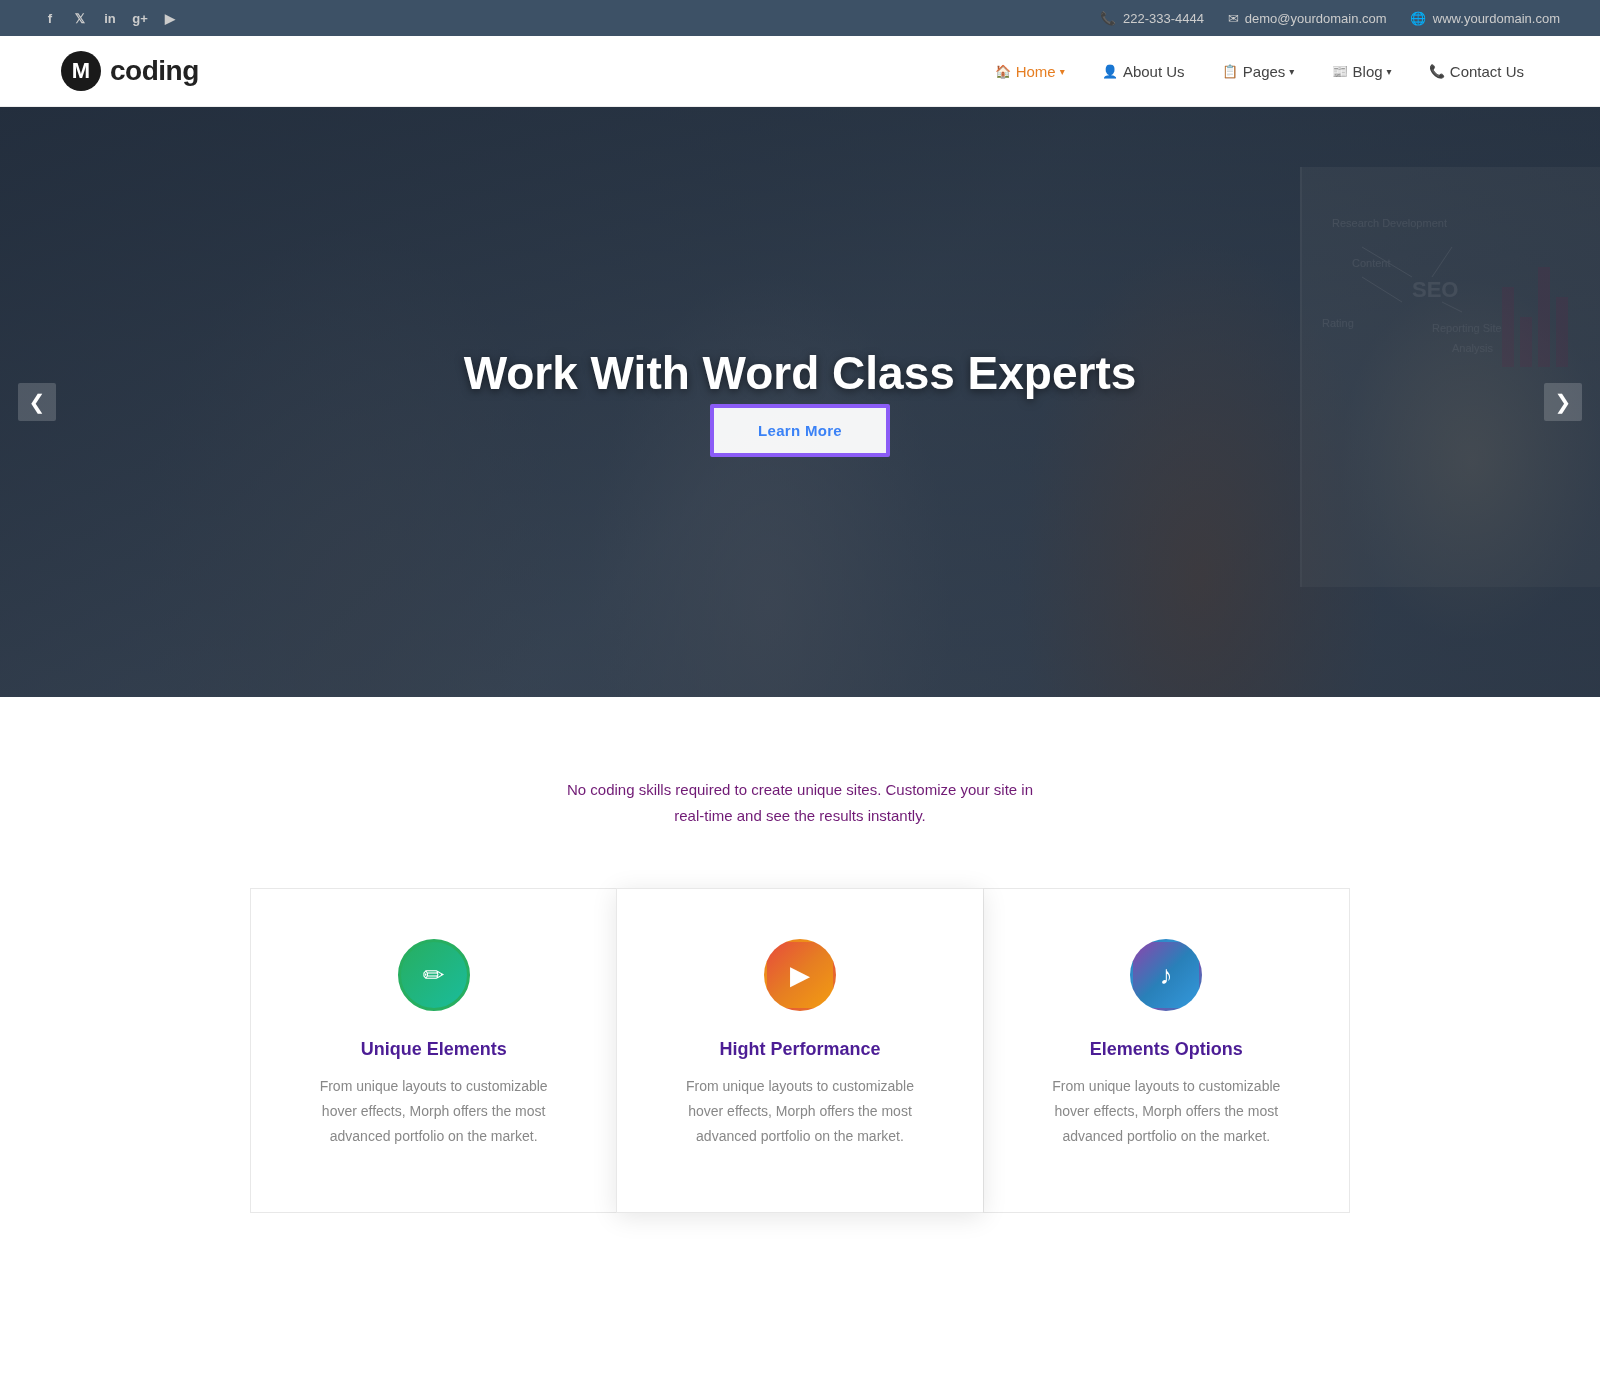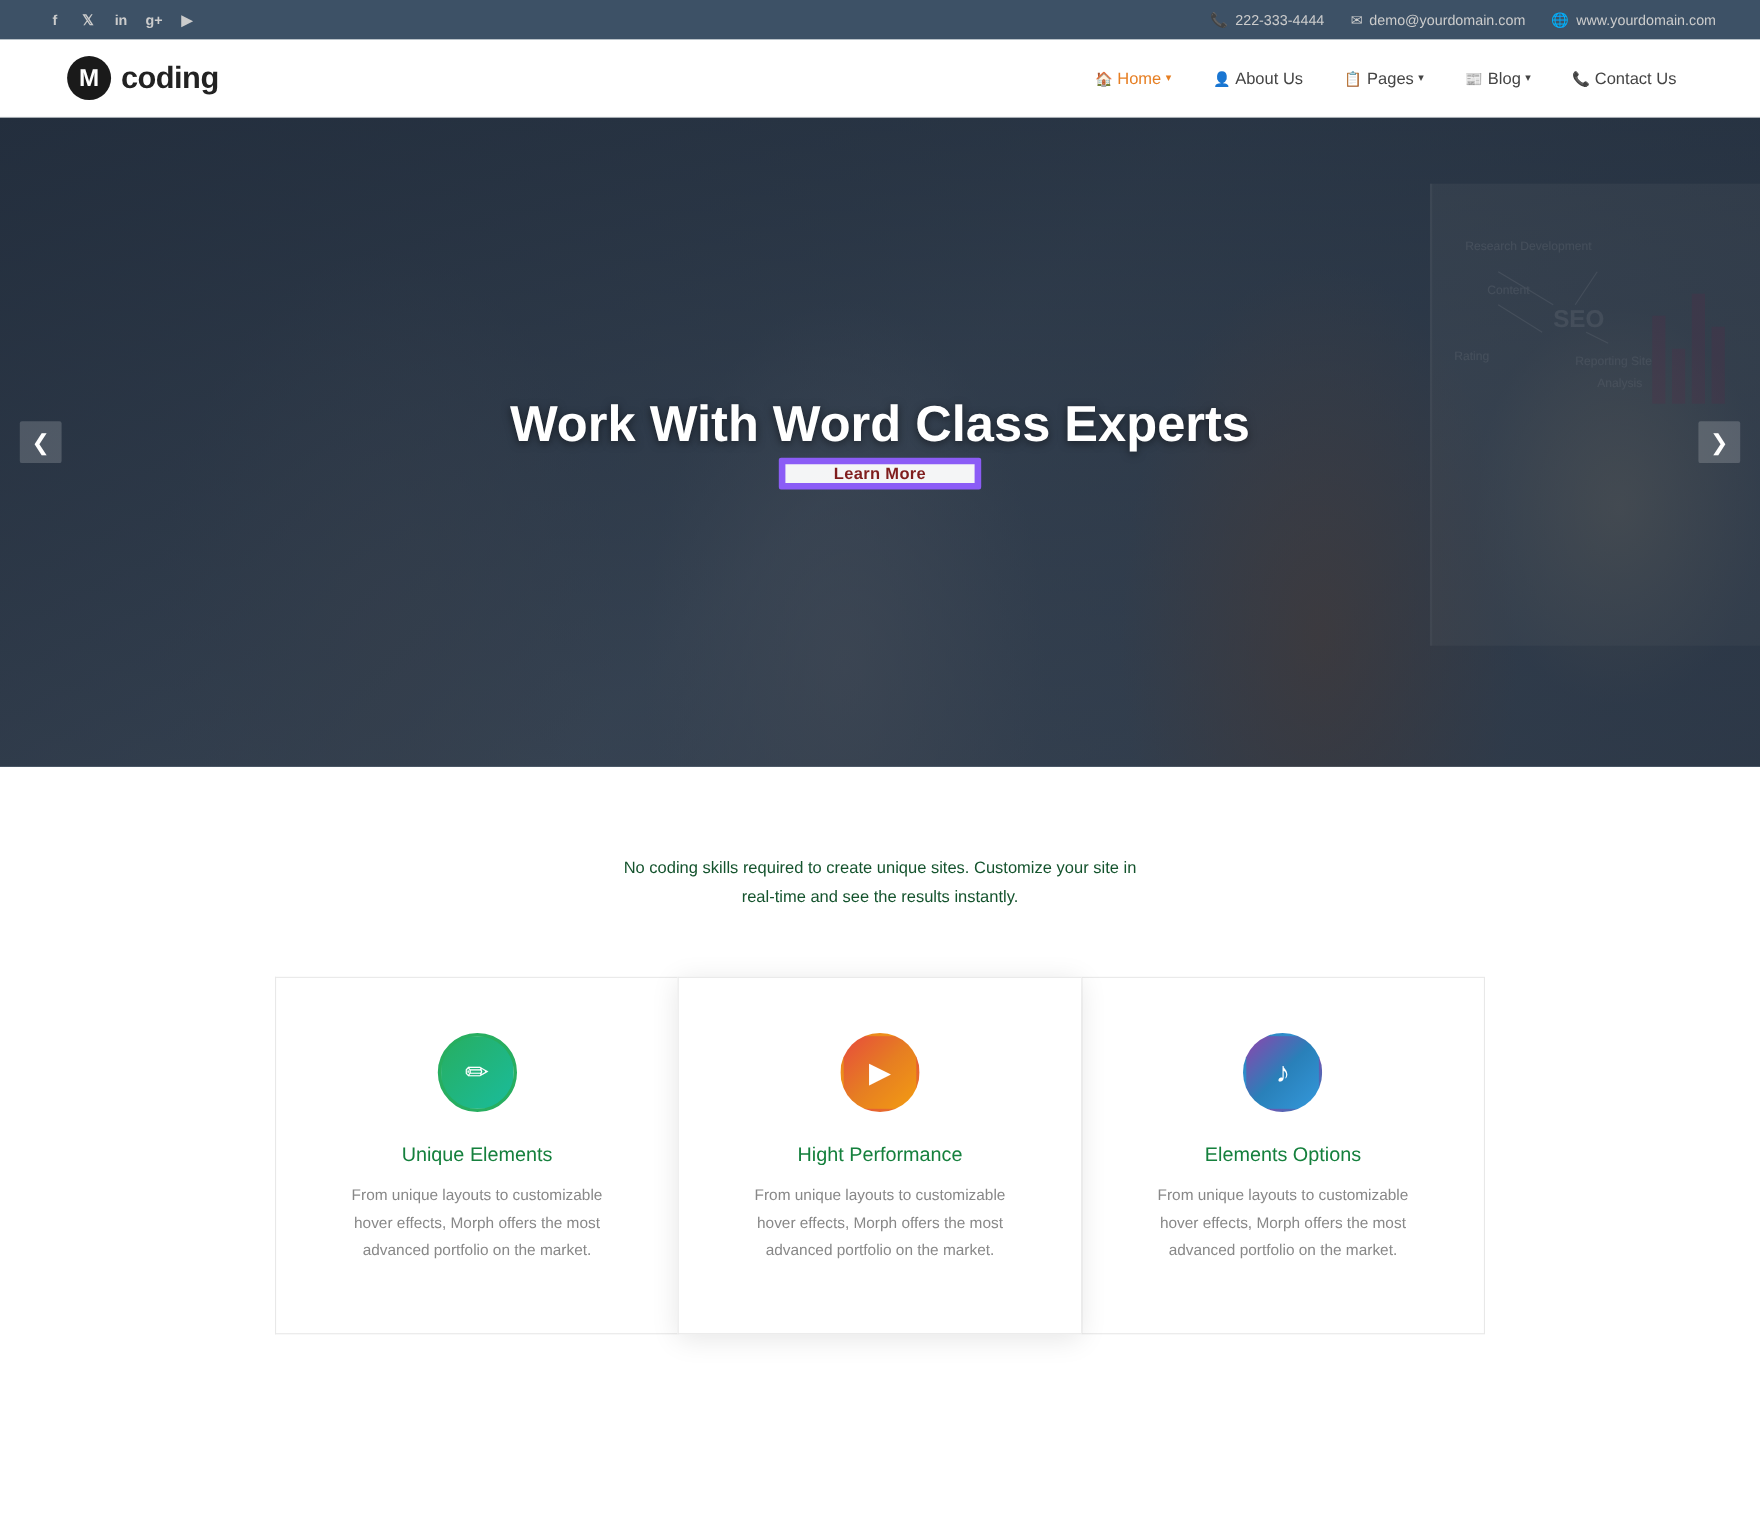--- a/index.html
+++ b/index.html
@@ -123,23 +123,23 @@
     .hero-subtitle {
       font-size: 16px;
       color: rgba(255,255,255,0.88);
       margin-bottom: 36px;
       line-height: 1.7;
       text-shadow: 0 1px 4px rgba(0,0,0,0.4);
     }
     .hero-btn {
       display: inline-block;
       background: rgba(255,255,255,0.95);
-      color: #7f1d1d;
-      border: 6px solid #8b5cf6;
-      padding: 0 44px;
+      color: #3b82f6;
+      border: 4px solid #8b5cf6;
+      padding: 14px 44px;
       font-size: 15px;
       font-weight: 600;
       border-radius: 2px;
       cursor: pointer;
       letter-spacing: 0.3px;
     }
     .hero-arrow {
       position: absolute;
       top: 50%;
       transform: translateY(-50%);
@@ -166,21 +166,21 @@
       text-align: center;
     }
     .section-title {
       font-size: 34px;
       font-weight: 700;
       color: #222;
       margin-bottom: 18px;
     }
     .section-subtitle {
       font-size: 15px;
-      color: #14532d;
+      color: #701a75;
       max-width: 500px;
       margin: 0 auto 60px;
       line-height: 1.7;
     }
     .features-grid {
       display: flex;
       gap: 0;
       justify-content: center;
       max-width: 1100px;
       margin: 0 auto;
@@ -216,22 +216,22 @@
       border-color: #27ae60;
     }
     .icon-red-orange {
       background: linear-gradient(135deg, #e74c3c, #e67e22, #f39c12);
     }
     .icon-purple-blue {
       background: linear-gradient(135deg, #8e44ad, #2980b9, #3498db);
     }
     .feature-title {
       font-size: 18px;
-      font-weight: 400;
-      color: #15803d;
+      font-weight: 700;
+      color: #4c1d95;
       margin-bottom: 14px;
     }
     .feature-desc {
       font-size: 14px;
       color: #888;
       line-height: 1.8;
       max-width: 260px;
       margin: 12px auto;
     }
 

